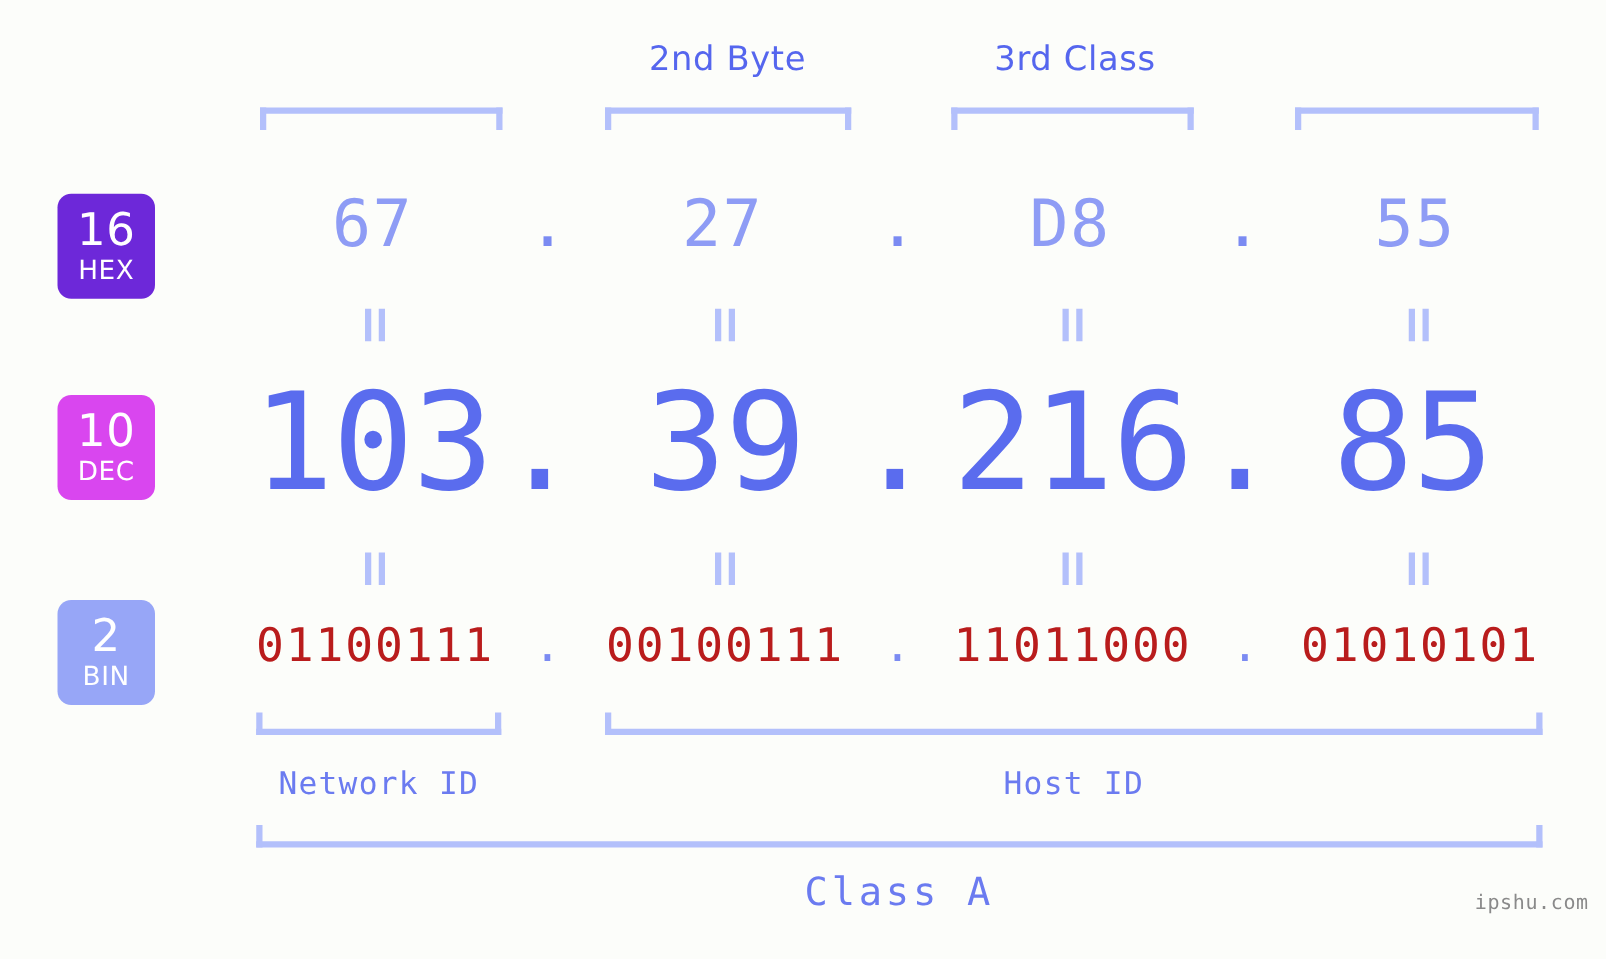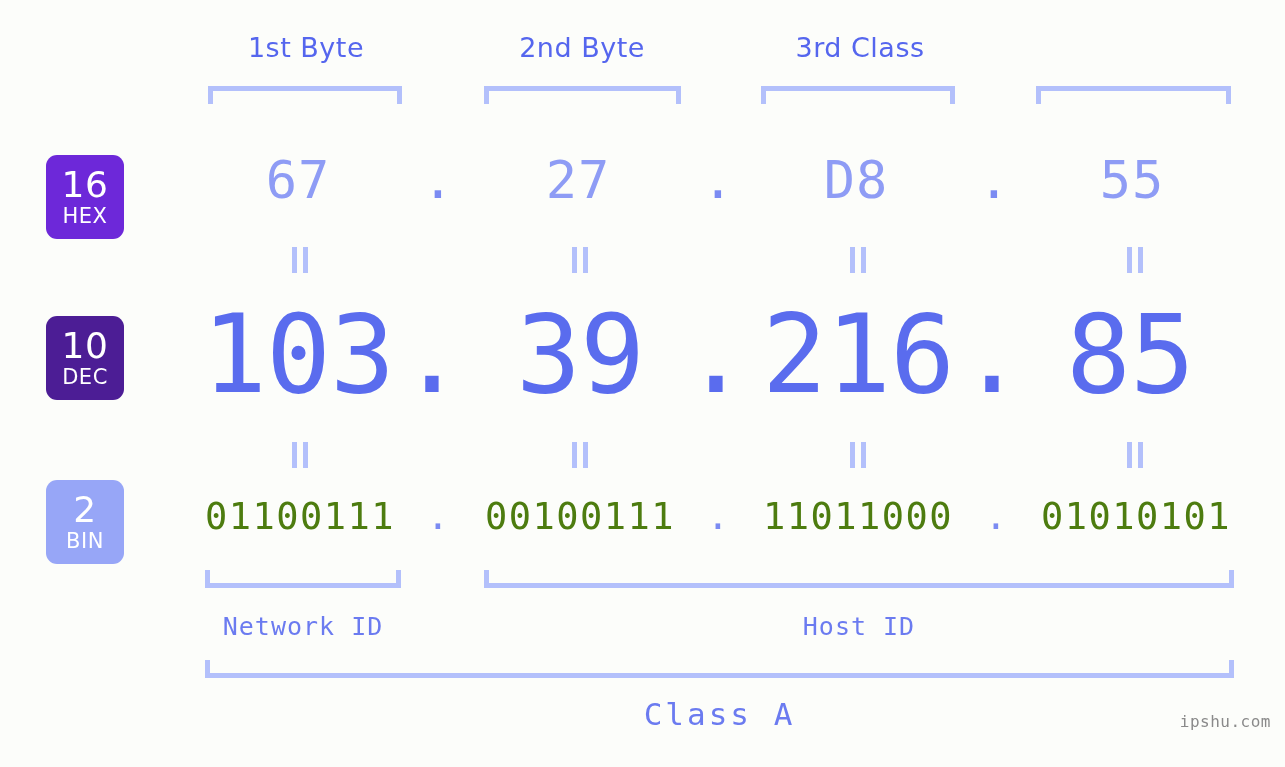--- a/index.html
+++ b/index.html
@@ -67,21 +67,21 @@
     letter-spacing: 0.5px;
   }
   .badge .abbr {
     font-family: "DejaVu Sans", sans-serif;
     font-size: 21px;
     font-weight: 400;
     margin-top: 3px;
     letter-spacing: 0.5px;
   }
   #badge-hex { top: 155px; height: 84px; background: #6d28d9; }
-  #badge-dec { top: 316px; height: 84px; background: #4c1d95; }
+  #badge-dec { top: 316px; height: 84px; background: #d946ef; }
   #badge-bin { top: 480px; height: 84px; background: #97a6f7; }
 
   
   .value-cell {
     position: absolute;
     text-align: center;
     white-space: nowrap;
     font-family: "DejaVu Sans Mono", monospace;
   }
 
@@ -115,21 +115,21 @@
     font-size: 108px;
     color: #5a6cee;
     font-family: "DejaVu Sans Mono", monospace;
     text-align: center;
   }
 
   
   .row-bin .value-cell {
     top: 495px;
     font-size: 37px;
-    color: #4d7c0f;
+    color: #b91c1c;
     letter-spacing: 1.5px;
   }
   .row-bin .dot {
     position: absolute;
     top: 495px;
     font-size: 37px;
     color: #7b8bf2;
     font-family: "DejaVu Sans Mono", monospace;
     text-align: center;
   }
@@ -173,21 +173,20 @@
     font-size: 16px;
     color: #8a8a8a;
     letter-spacing: 0.5px;
   }
 </style>
 </head>
 <body>
 
 <div id="stage">
 
-  <div class="byte-label" style="left:210px; width:192px;">1st Byte</div>
   <div class="byte-label" style="left:486px; width:192px;">2nd Byte</div>
   <div class="byte-label" style="left:764px; width:192px;">3rd Class</div>
 
   <div class="bracket down" style="left:208px; top:86px; width:194px;"></div>
   <div class="bracket down" style="left:484px; top:86px; width:197px;"></div>
   <div class="bracket down" style="left:761px; top:86px; width:194px;"></div>
   <div class="bracket down" style="left:1036px; top:86px; width:195px;"></div>
 
   <div class="badge" id="badge-hex">
     <span class="num">16</span>

